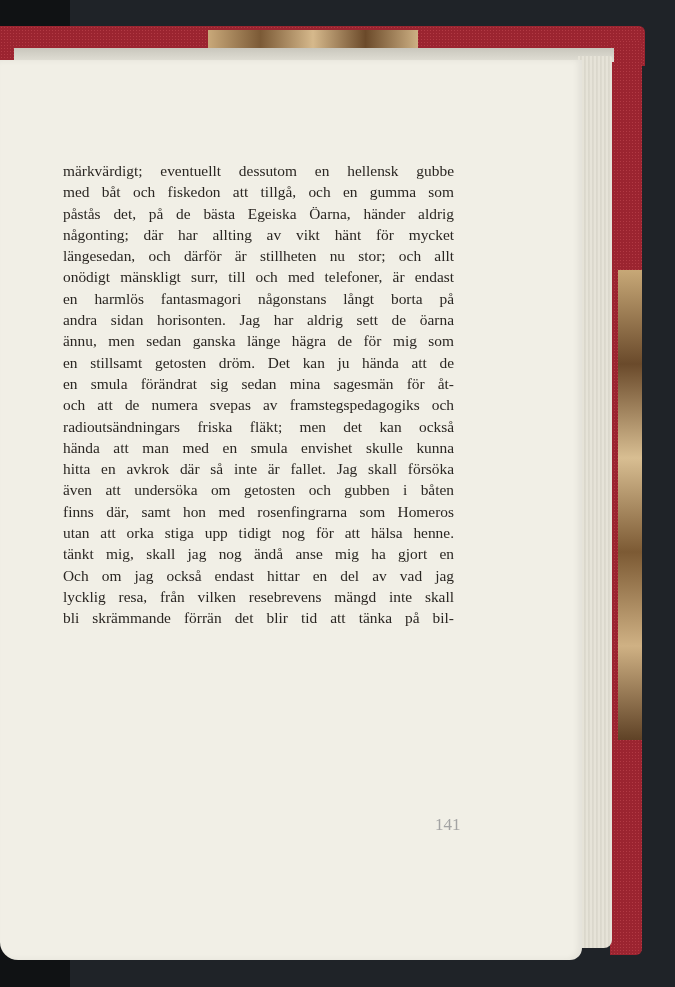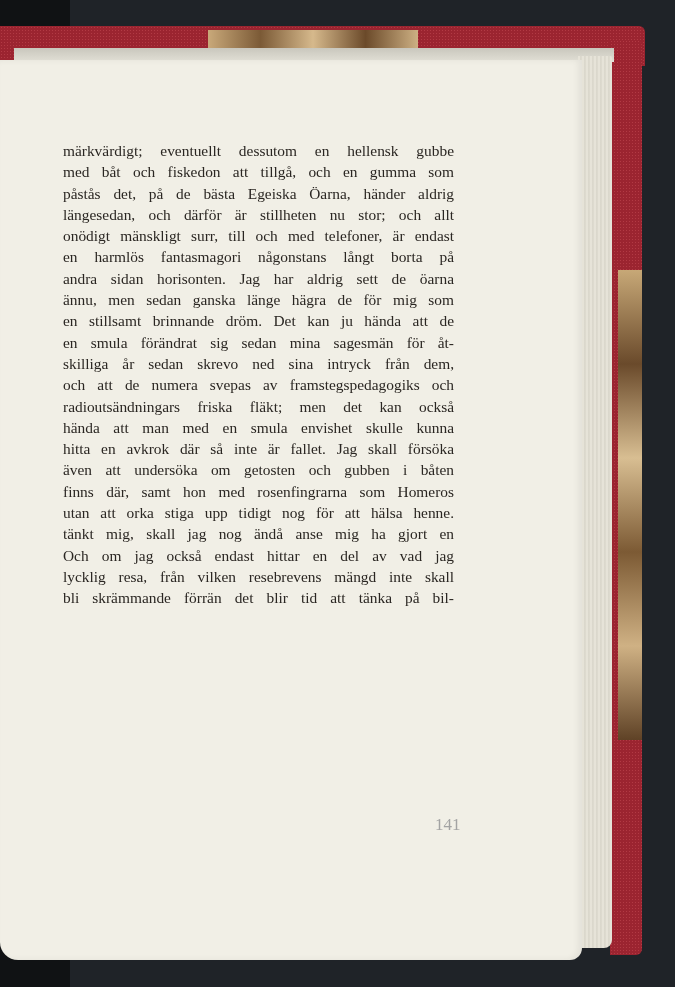--- a/index.html
+++ b/index.html
@@ -66,21 +66,21 @@
     .page {
       position: absolute;
       left: 0; top: 60px;
       width: 582px; height: 900px;
       background: #f1efe6;
       border-radius: 0 0 12px 18px;
       box-shadow: inset -4px 0 6px rgba(0,0,0,0.06);
     }
     .text-block {
       position: absolute;
-      left: 63px; top: 140px;
+      left: 63px; top: 160px;
       width: 391px;
       color: #2a2622;
       font-size: 15.4px;
       line-height: 21.3px;
     }
     .text-line {
       display: block;
       white-space: nowrap;
       text-align: justify;
       text-align-last: justify;
@@ -106,28 +106,28 @@
 <div class="cover-right-marble"></div>
 <div class="page-top-edge"></div>
 <div class="page-stack"></div>
 
 <div class="page"></div>
 
 <div class="text-block">
   <span class="text-line">märkvärdigt; eventuellt dessutom en hellensk gubbe</span>
   <span class="text-line">med båt och fiskedon att tillgå, och en gumma som</span>
   <span class="text-line">påstås det, på de bästa Egeiska Öarna, händer aldrig</span>
+  <span class="text-line">någonting; där har allting av vikt hänt för mycket</span>
   <span class="text-line">längesedan, och därför är stillheten nu stor; och allt</span>
   <span class="text-line">onödigt mänskligt surr, till och med telefoner, är endast</span>
   <span class="text-line">en harmlös fantasmagori någonstans långt borta på</span>
   <span class="text-line">andra sidan horisonten. Jag har aldrig sett de öarna</span>
   <span class="text-line">ännu, men sedan ganska länge hägra de för mig som</span>
-  <span class="text-line">en stillsamt brinnande dröm. Det kan ju hända att de</span>
+  <span class="text-line">en stillsamt getosten dröm. Det kan ju hända att de</span>
   <span class="text-line">en smula förändrat sig sedan mina sagesmän för åt-</span>
-  <span class="text-line">skilliga år sedan skrevo ned sina intryck från dem,</span>
   <span class="text-line">och att de numera svepas av framstegspedagogiks och</span>
   <span class="text-line">radioutsändningars friska fläkt; men det kan också</span>
   <span class="text-line">hända att man med en smula envishet skulle kunna</span>
   <span class="text-line">hitta en avkrok där så inte är fallet. Jag skall försöka</span>
   <span class="text-line">även att undersöka om getosten och gubben i båten</span>
   <span class="text-line">finns där, samt hon med rosenfingrarna som Homeros</span>
   <span class="text-line">utan att orka stiga upp tidigt nog för att hälsa henne.</span>
   <span class="text-line">tänkt mig, skall jag nog ändå anse mig ha gjort en</span>
   <span class="text-line">Och om jag också endast hittar en del av vad jag</span>
   <span class="text-line">lycklig resa, från vilken resebrevens mängd inte skall</span>

